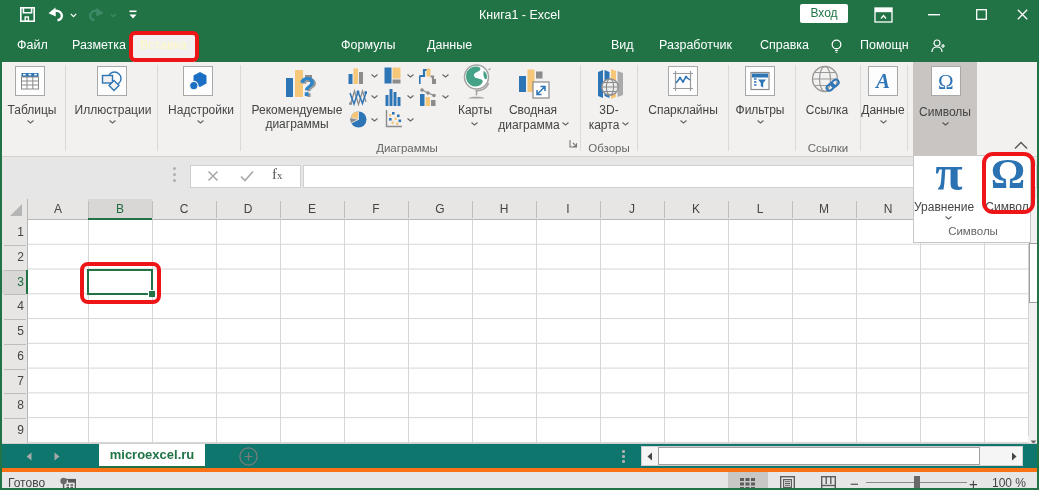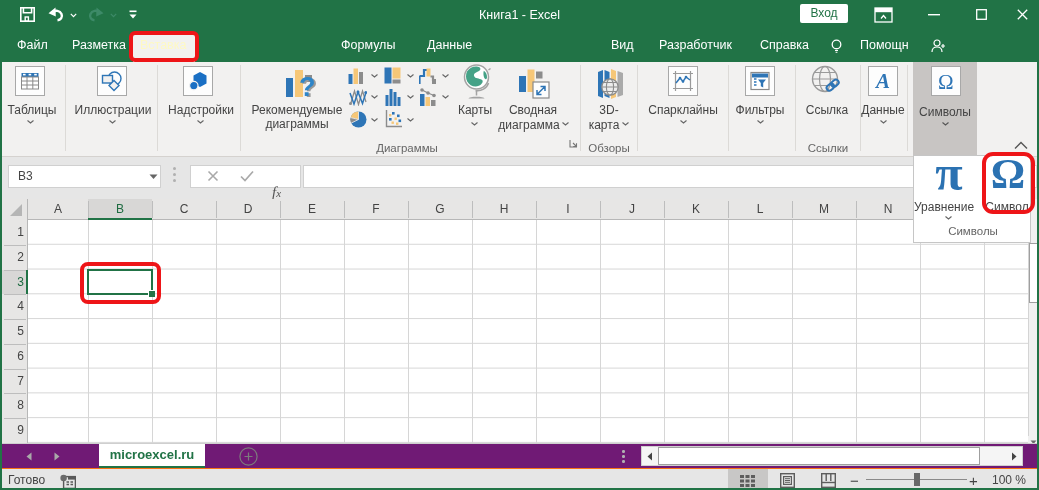--- a/index.html
+++ b/index.html
@@ -10,22 +10,22 @@
 .tabtxt{position:absolute;top:0;height:32px;line-height:31px;color:#fff;font-size:12.5px;white-space:nowrap;}
 #ribbon{left:2px;top:62px;width:1035px;height:94px;background:#f2f1f0;border-bottom:1px solid #d5d2cf;}
 .sep{position:absolute;top:3px;width:1px;height:86px;background:#dcdad7;}
 .iconbox{position:absolute;top:4px;width:30px;height:30px;background:#fdfdfd;border:1px solid #a8a8a8;box-sizing:border-box;}
 .blabel{position:absolute;font-size:12px;color:#444;white-space:nowrap;text-align:center;}
 .glabel{position:absolute;top:80px;font-size:11.5px;color:#666;white-space:nowrap;text-align:center;}
 .chev{position:absolute;width:7px;height:4px;}
 svg{display:block;}
 #fbar{left:2px;top:157px;width:1035px;height:42px;background:#e6e6e6;}
 #grid{left:2px;top:199px;width:1026px;height:244px;background:#fff;}
-#sheetbar{left:2px;top:443px;width:1035px;height:25px;background:#701a75;border-top:1px solid #cfcfcf;box-sizing:border-box;}
-#statusbar{left:0px;top:468px;width:1039px;height:22px;background:#e6e6e6;border-top:1px solid #f97316;box-sizing:border-box;}
+#sheetbar{left:2px;top:443px;width:1035px;height:25px;background:#0f766e;border-top:1px solid #cfcfcf;box-sizing:border-box;}
+#statusbar{left:0px;top:468px;width:1039px;height:22px;background:#e6e6e6;border-top:4px solid #f97316;box-sizing:border-box;}
 #lborder{left:0;top:30px;width:2px;height:458px;background:#217346;}
 #rborder{left:1037px;top:30px;width:2px;height:458px;background:#217346;}
 #bborder{left:0;top:488px;width:1039px;height:2px;background:#217346;}
 .redbox{position:absolute;border:4px solid #ee1518;border-radius:8px;box-sizing:border-box;z-index:40;}
 .hdrtxt{position:absolute;top:0;height:21px;line-height:20px;text-align:center;font-size:12px;color:#444;}
 .rowtxt{position:absolute;left:0;width:22px;height:24.7px;line-height:24.7px;text-align:right;font-size:12px;color:#444;}
 .hsep{position:absolute;top:2px;width:1px;height:17px;background:#bdbdbd;}
 .rsep{position:absolute;left:2px;width:22px;height:1px;background:#bdbdbd;}
 #cells{left:26px;top:21px;width:1000px;height:223px;
 background-image:
@@ -369,39 +369,33 @@
   <div class="blabel" style="left:915px;top:43px;width:56px;">Символы</div>
   <svg class="chev" style="left:940px;top:60px" viewBox="0 0 7 4">
       <path d="M0.5 0.5 L3.5 3 L6.5 0.5" fill="none" stroke="#555" stroke-width="1.1"></path>
     </svg>
 
   <svg class="abs" style="left:1012px;top:79px" width="14" height="9" viewBox="0 0 14 9">
       <path d="M1 7.5 L7 1.5 L13 7.5" fill="none" stroke="#555" stroke-width="1.4"></path>
     </svg>
 </div>
 <div class="abs" id="fbar">
-  <div class="abs" style="left:6px;top:7.5px;width:153px;height:23px;background:#fff;border:1px solid #d0d0d0;box-sizing:border-box;">
-    <div class="abs" style="left:9px;top:0;height:21px;line-height:21px;font-size:12px;color:#444;">B3</div>
-    <svg class="abs" style="left:140px;top:8px" width="9" height="6" viewBox="0 0 9 6">
-        <path d="M0.5 0.5 L4.5 5 L8.5 0.5" fill="#666"></path>
-      </svg>
-  </div>
   <div class="abs" style="left:171px;top:10px;width:3px;height:18px;">
     <div style="width:3px;height:3px;border-radius:50%;background:#b0b0b0;margin-bottom:3px;"></div>
     <div style="width:3px;height:3px;border-radius:50%;background:#b0b0b0;margin-bottom:3px;"></div>
     <div style="width:3px;height:3px;border-radius:50%;background:#b0b0b0;"></div>
   </div>
   <div class="abs" style="left:188px;top:7.5px;width:111px;height:23px;background:#fff;border:1px solid #d0d0d0;box-sizing:border-box;"></div>
   <svg class="abs" style="left:205px;top:13px" width="12" height="12" viewBox="0 0 12 12">
       <path d="M1.5 1.5 L10.5 10.5 M10.5 1.5 L1.5 10.5" stroke="#a9a9a9" stroke-width="1.6"></path>
     </svg>
   <svg class="abs" style="left:238px;top:13px" width="14" height="12" viewBox="0 0 14 12">
       <path d="M1 6.5 L5 10.5 L13 1.5" fill="none" stroke="#a9a9a9" stroke-width="1.7"></path>
     </svg>
-  <div class="abs" style="left:270px;top:9px;width:22px;height:22px;font-family:'Liberation Serif',serif;font-style:italic;font-size:15px;color:#555;margin-top:18px;">f<span style="font-size:11px;">x</span></div>
+  <div class="abs" style="left:270px;top:9px;width:22px;height:22px;font-family:'Liberation Serif',serif;font-size:15px;color:#555;">f<span style="font-size:11px;">x</span></div>
   <div class="abs" style="left:301px;top:7.5px;width:734px;height:23px;background:#fff;border:1px solid #d0d0d0;box-sizing:border-box;"></div>
 </div>
 <div class="abs" id="grid">
 
   <div class="abs" style="left:0;top:0;width:1026px;height:21px;background:#e7e6e5;border-bottom:1px solid #b7b7b7;box-sizing:border-box;"></div>
 
   <div class="abs" style="left:0;top:0;width:26px;height:21px;background:#e7e6e5;border-right:1px solid #b7b7b7;box-sizing:border-box;">
     <svg class="abs" style="left:7px;top:5px" width="14" height="13" viewBox="0 0 14 13">
         <path d="M13 0 L13 12 L1 12 Z" fill="#b5b5b5"></path>
       </svg>

